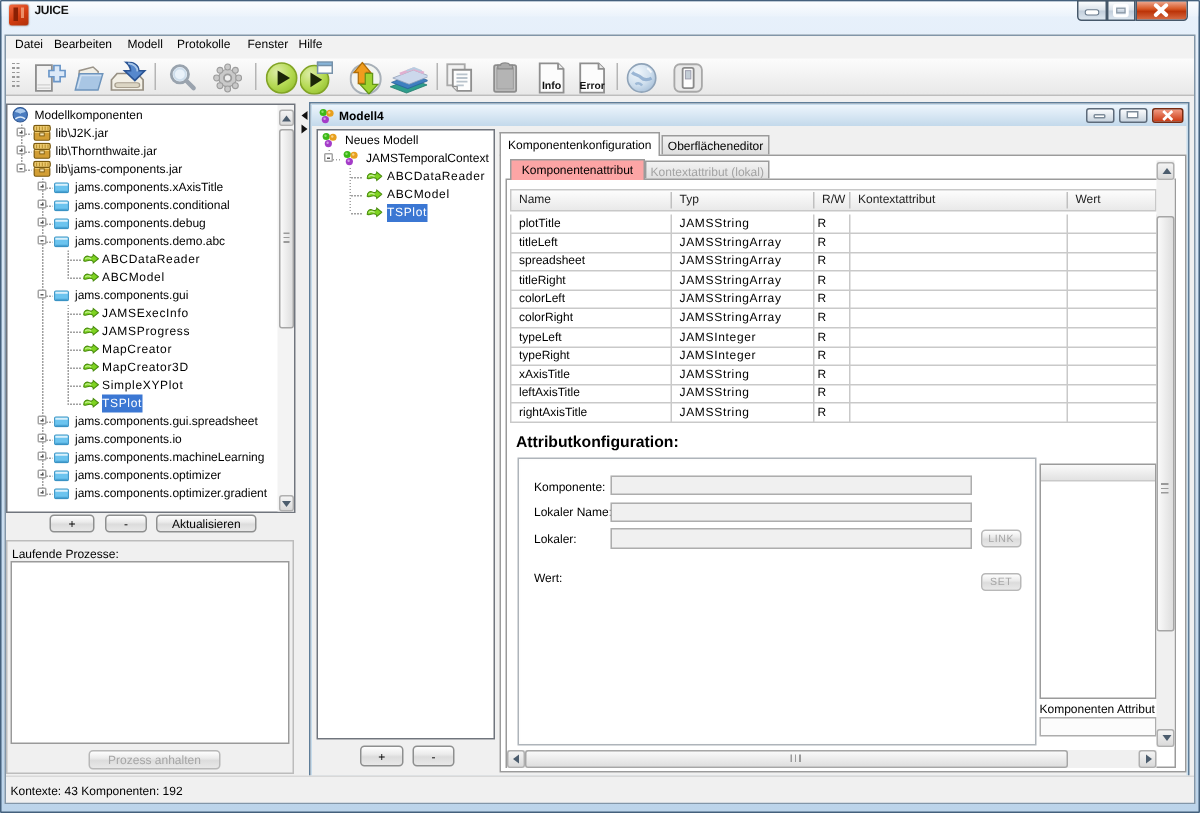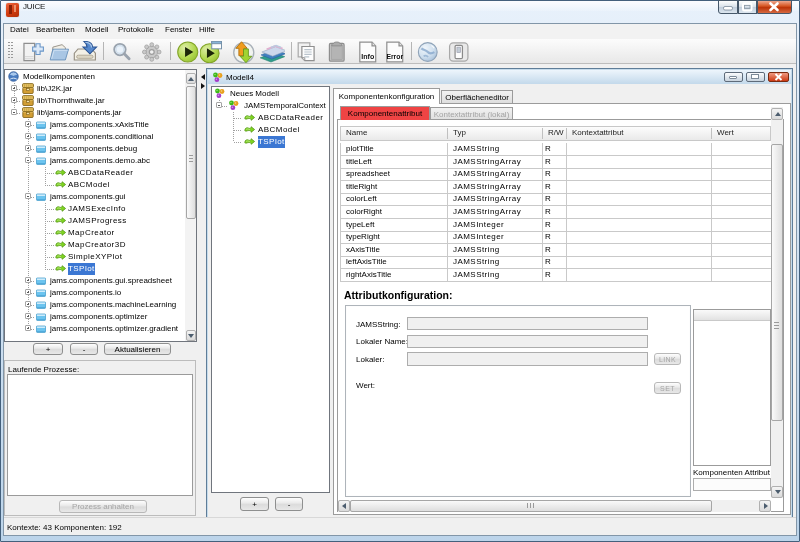--- a/index.html
+++ b/index.html
@@ -24,21 +24,21 @@
 .cell{position:absolute;height:12px;line-height:12px;overflow:hidden;white-space:nowrap;padding-left:6px;font-size:8px}
 .sbtn{position:absolute;background:linear-gradient(180deg,#f4f4f4,#dadada);border:1px solid #b0b0b0;border-radius:2px}
 .arr{position:absolute;width:0;height:0}
 </style></head><body>
 <div class="a" id="frame"></div>
 
 <div class="a" style="left:1px;top:1px;width:798px;height:10px;background:linear-gradient(180deg,rgba(255,255,255,.85),rgba(255,255,255,.15))"></div>
 <div class="a" style="left:6px;top:3px;width:13px;height:14px;border-radius:2px;background:linear-gradient(150deg,#f06a42 0%,#d23c10 55%,#b03008 100%);box-shadow:0 0 1px #888"></div>
 <div class="a" style="left:9px;top:5px;width:3px;height:9px;background:#8a2004"></div>
 <div class="a" style="left:14px;top:5px;width:2px;height:7px;background:#f5b08c;opacity:.7"></div>
-<div class="a" style="left:23px;top:2px;font-size:8px;color:#111;font-weight:normal;letter-spacing:-.2px">JUICE</div>
+<div class="a" style="left:23px;top:2px;font-size:8px;color:#111;font-weight:bold;letter-spacing:-.2px">JUICE</div>
 <div class="a capbtn cmin">
     <svg width="20" height="14" viewBox="0 0 20 14" style="position:absolute;left:-1px;top:-1px">
       <rect x="5.5" y="6.5" width="9" height="3.5" rx="1.5" fill="#fff" stroke="#6a7b8c" stroke-width=".7"></rect>
     </svg>
   </div>
 <div class="a capbtn cmax">
     <svg width="19" height="14" viewBox="0 0 19 14" style="position:absolute;left:-1px;top:-1px">
       <rect x="5" y="3.5" width="8.5" height="7" rx="1.2" fill="none" stroke="#fff" stroke-width="2"></rect>
       <rect x="6.5" y="5.5" width="5.5" height="3" fill="none" stroke="#8b98a5" stroke-width=".8"></rect>
     </svg>
@@ -408,21 +408,21 @@
 <div class="a" style="left:206px;top:68px;width:587px;height:451px;background:#f0f0f0;border:1px solid #5f7d98;box-shadow:inset 0 0 0 1px #c6dcec"></div>
 <div class="a" style="left:208px;top:70px;width:583px;height:14px;background:linear-gradient(180deg,#edf5fc,#c3d9eb)"></div>
 <svg class="a" style="left:212px;top:72px" width="12" height="12" viewBox="0 0 12 12">
     <circle cx="3.5" cy="3" r="2.4" fill="#3cb818"></circle>
     <circle cx="3" cy="2.5" r=".8" fill="#8fe06c"></circle>
     <circle cx="8" cy="3.5" r="2.4" fill="#e8a01e"></circle>
     <circle cx="7.5" cy="3" r=".8" fill="#f6d38a"></circle>
     <circle cx="4.9" cy="7.7" r="2.4" fill="#a43cc8"></circle>
     <circle cx="4.4" cy="7.2" r=".8" fill="#d49ae8"></circle>
   </svg>
-<div class="a" style="left:226px;top:73px;font-size:8px;font-weight:normal;color:#000">Modell4</div>
+<div class="a" style="left:226px;top:73px;font-size:8px;font-weight:bold;color:#000">Modell4</div>
 
 <div class="a" style="left:724px;top:72px;width:19px;height:10px;border:1px solid #5e6b7a;border-radius:2px;background:linear-gradient(180deg,#fbfcfd,#c8d3de)"></div>
 <div class="a" style="left:729px;top:76px;width:8px;height:3px;background:#fff;border:1px solid #7d8b99;border-radius:1px"></div>
 <div class="a" style="left:746px;top:72px;width:19px;height:10px;border:1px solid #5e6b7a;border-radius:2px;background:linear-gradient(180deg,#fbfcfd,#c8d3de)"></div>
 <div class="a" style="left:751px;top:74px;width:8px;height:5px;background:#fff;border:1px solid #7d8b99"></div>
 <div class="a" style="left:768px;top:72px;width:21px;height:10px;border:1px solid #7a2a10;border-radius:2px;background:linear-gradient(180deg,#f19a82,#cc3a14)"></div>
 <svg class="a" style="left:768px;top:72px" width="21" height="10" viewBox="0 0 21 10">
     <path d="M7.5 2 l6 6 M13.5 2 l-6 6" stroke="#fff" stroke-width="1.8"></path>
   </svg>
 <div class="a" style="left:211px;top:86px;width:119px;height:407px;background:#fff;border:1px solid #70757d"></div>
@@ -469,21 +469,21 @@
   </svg>
 <div class="trow ls sel" style="left:258px;top:136px">TSPlot</div>
 <div class="btn" style="left:240px;top:497px;width:29px;height:14px;line-height:13px">+</div>
 <div class="btn" style="left:275px;top:497px;width:28px;height:14px;line-height:13px">-</div>
 
 <div class="tab" style="left:441px;top:90px;width:72px;height:14px;line-height:14px;background:linear-gradient(180deg,#f2f2f2,#dedede)">Oberflächeneditor</div>
 <div class="a" style="left:333px;top:103px;width:458px;height:412px;background:#fff;border:1px solid #9b9b9b"></div>
 <div class="tab" style="left:333px;top:88px;width:107px;height:16px;line-height:15px;background:#fff;border-bottom:none">Komponentenkonfiguration</div>
 <div class="tab" style="left:430px;top:107px;width:83px;height:13px;line-height:13px;background:linear-gradient(180deg,#f2f2f2,#e0e0e0);color:#a3a3a3">Kontextattribut (lokal)</div>
 <div class="a" style="left:337px;top:119px;width:447px;height:393px;background:#fff;border:1px solid #9b9b9b"></div>
-<div class="tab" style="left:340px;top:106px;width:90px;height:14px;line-height:14px;background:#ef4444;border-bottom:none">Komponentenattribut</div>
+<div class="tab" style="left:340px;top:106px;width:90px;height:14px;line-height:14px;background:#fca5a5;border-bottom:none">Komponentenattribut</div>
 <div class="a" style="left:340px;top:126px;width:431px;height:15px;background:linear-gradient(180deg,#fdfdfd,#e9e9e9);border:1px solid #c8c8c8"></div>
 <div class="cell" style="left:340px;top:127px;width:107px;color:#222">Name</div>
 <div class="cell" style="left:447px;top:127px;width:95px;color:#222">Typ</div>
 <div class="a" style="left:447px;top:128px;width:1px;height:11px;background:#c0c0c0"></div>
 <div class="cell" style="left:542px;top:127px;width:24px;color:#222">R/W</div>
 <div class="a" style="left:542px;top:128px;width:1px;height:11px;background:#c0c0c0"></div>
 <div class="cell" style="left:566px;top:127px;width:145px;color:#222">Kontextattribut</div>
 <div class="a" style="left:566px;top:128px;width:1px;height:11px;background:#c0c0c0"></div>
 <div class="cell" style="left:711px;top:127px;width:60px;color:#222">Wert</div>
 <div class="a" style="left:711px;top:128px;width:1px;height:11px;background:#c0c0c0"></div>
@@ -533,21 +533,21 @@
 <div class="a" style="left:340px;top:281px;width:431px;height:1px;background:#c9c9c9"></div>
 <div class="a" style="left:447px;top:143px;width:1px;height:139px;background:#c9c9c9"></div>
 <div class="a" style="left:542px;top:143px;width:1px;height:139px;background:#c9c9c9"></div>
 <div class="a" style="left:566px;top:143px;width:1px;height:139px;background:#c9c9c9"></div>
 <div class="a" style="left:711px;top:143px;width:1px;height:139px;background:#c9c9c9"></div>
 <div class="a" style="left:771px;top:143px;width:1px;height:139px;background:#c9c9c9"></div>
 <div class="a" style="left:340px;top:143px;width:1px;height:139px;background:#c9c9c9"></div>
 
 <div class="a" style="left:344px;top:289px;font-size:10.5px;font-weight:bold">Attributkonfiguration:</div>
 <div class="a" style="left:345px;top:305px;width:346px;height:192px;border:1px solid #aeb4ba;box-shadow:inset 0 0 0 1px #fdfdfd"></div>
-<div class="a" style="left:356px;top:320px">JAMSString:</div>
+<div class="a" style="left:356px;top:320px">Komponente:</div>
 <div class="fld" style="left:407px;top:317px;width:241px;height:13px"></div>
 <div class="a" style="left:356px;top:337px">Lokaler Name:</div>
 <div class="fld" style="left:407px;top:335px;width:241px;height:13px"></div>
 <div class="a" style="left:356px;top:355px">Lokaler:</div>
 <div class="fld" style="left:407px;top:352px;width:241px;height:14px"></div>
 <div class="btn dis" style="left:654px;top:353px;width:27px;height:12px;line-height:11px;font-size:7px;letter-spacing:.4px">LINK</div>
 <div class="a" style="left:356px;top:381px">Wert:</div>
 <div class="btn dis" style="left:654px;top:382px;width:27px;height:12px;line-height:11px;font-size:7px;letter-spacing:.4px">SET</div>
 <div class="a" style="left:693px;top:309px;width:78px;height:157px;border:1px solid #9b9b9b;background:#fff"></div>
 <div class="a" style="left:694px;top:310px;width:76px;height:11px;background:linear-gradient(180deg,#fafafa,#e2e2e2);border-bottom:1px solid #c9c9c9"></div>

